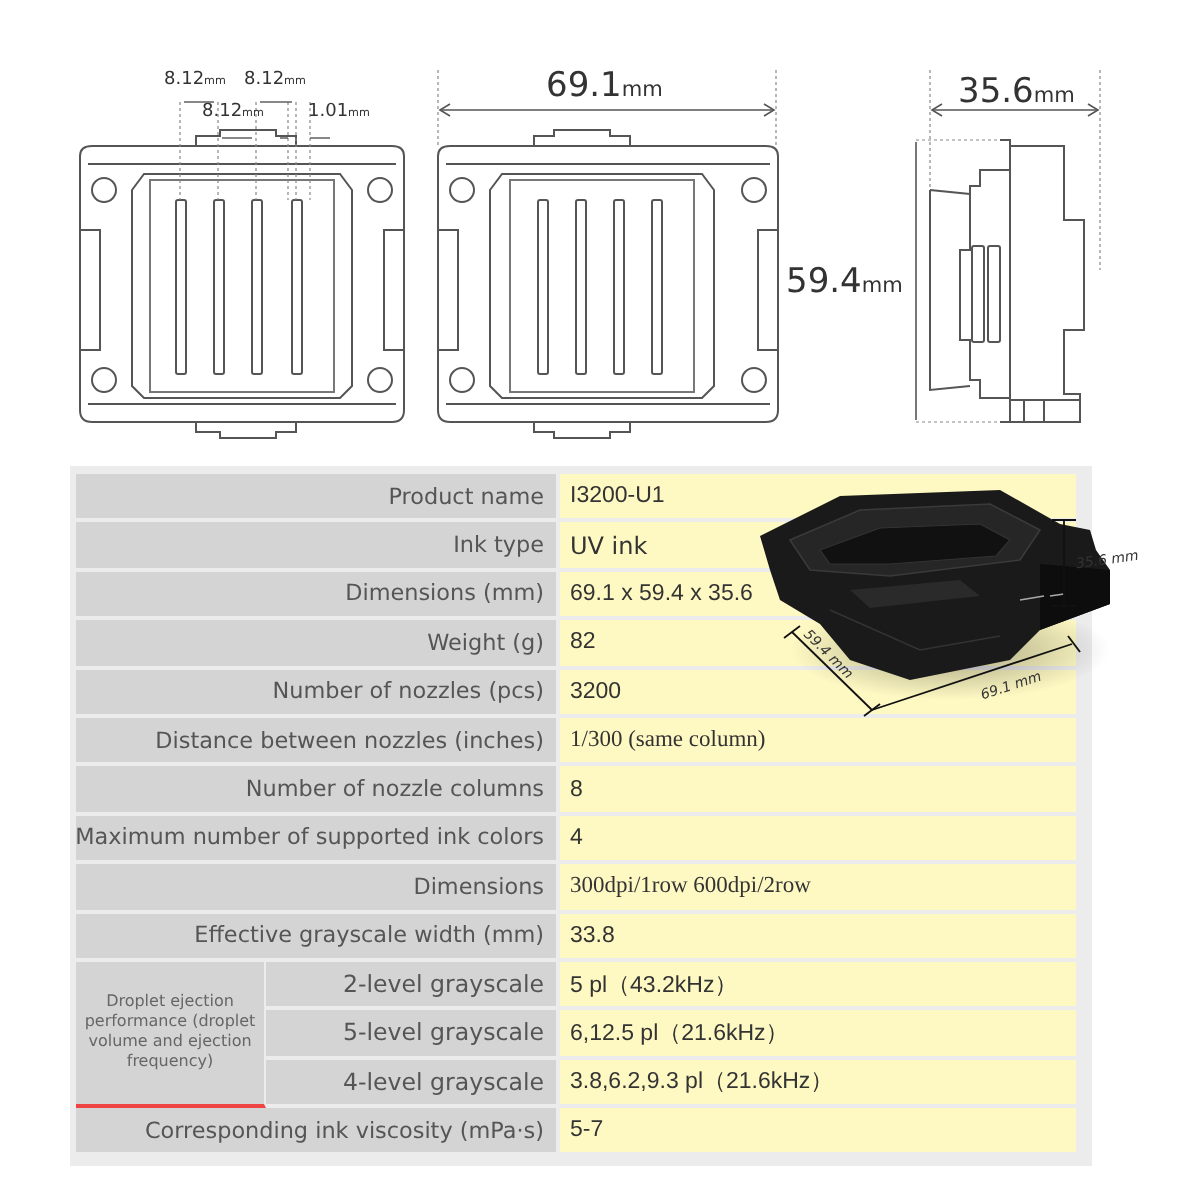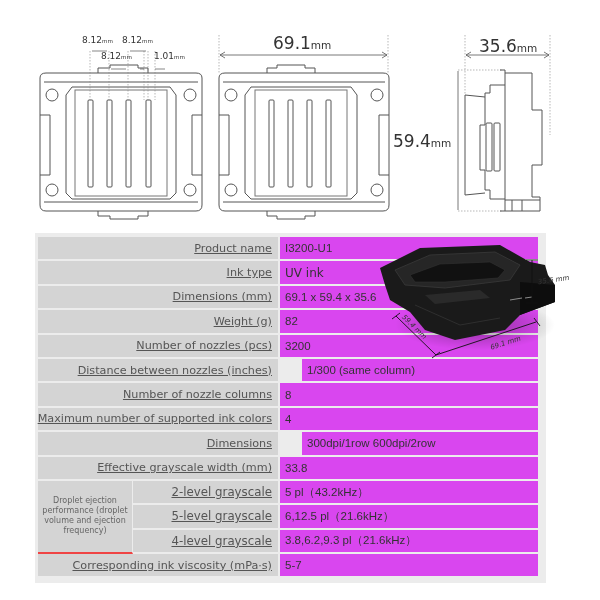--- a/index.html
+++ b/index.html
@@ -20,32 +20,32 @@
   }
   .spec-table {
     position: absolute; left: 38px; top: 237px; width: 500px;
     border-collapse: separate; border-spacing: 0;
   }
   .spec-row { display: flex; height: 24.4px; }
   .spec-label {
     width: 240px; background: #d4d4d4; color: #555;
     font-size: 11.2px; text-align: right; padding-right: 6px;
     display: flex; align-items: center; justify-content: flex-end;
-    border-bottom: 2px solid #ececec; white-space: nowrap; text-decoration: underline;
+    border-bottom: 2px solid #ececec; white-space: nowrap;
   }
   .spec-value {
-    flex: 1; background: #d946ef; color: #333;
+    flex: 1; background: #fef9c3; color: #333;
     font-family: "Liberation Sans", sans-serif;
     font-size: 11.5px; padding-left: 5px;
     display: flex; align-items: center;
     border-bottom: 2px solid #ececec; border-left: 2px solid #ececec;
     white-space: nowrap;
   }
   .spec-value.big { font-family: "DejaVu Sans", sans-serif; font-size: 12px; }
-  .spec-value.mid { font-family: Liberation Sans, sans-serif; font-size: 11.5px; margin-left: 22px; }
+  .spec-value.mid { font-family: Liberation Serif, serif; font-size: 11.5px; }
 
   .group-block { display: flex; }
   .group-head {
     width: 95px; background: #d4d4d4; color: #666;
     font-size: 8px; line-height: 1.25; text-align: center;
     display: flex; align-items: center; justify-content: center;
     border-bottom: 2px solid #ef4444; border-right: 1.5px solid #ececec;
     padding: 0 4px;
   }
   .group-rows { flex: 1; }

